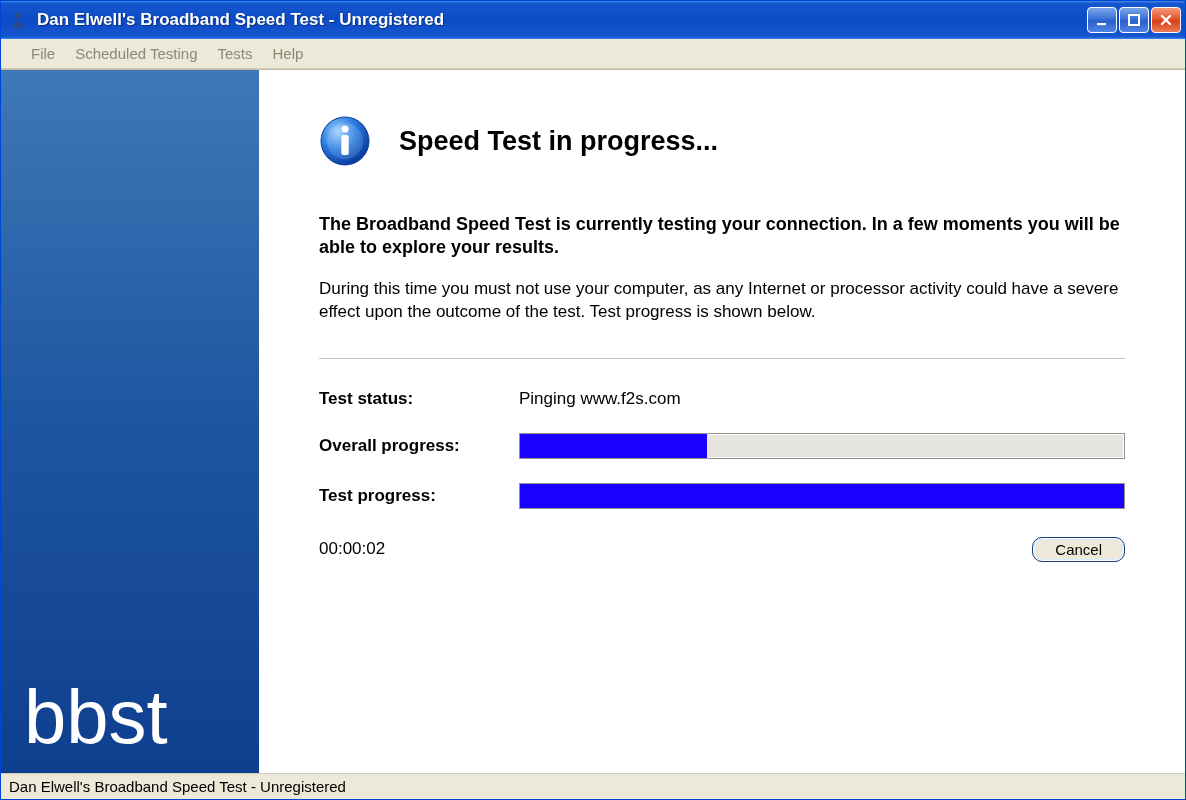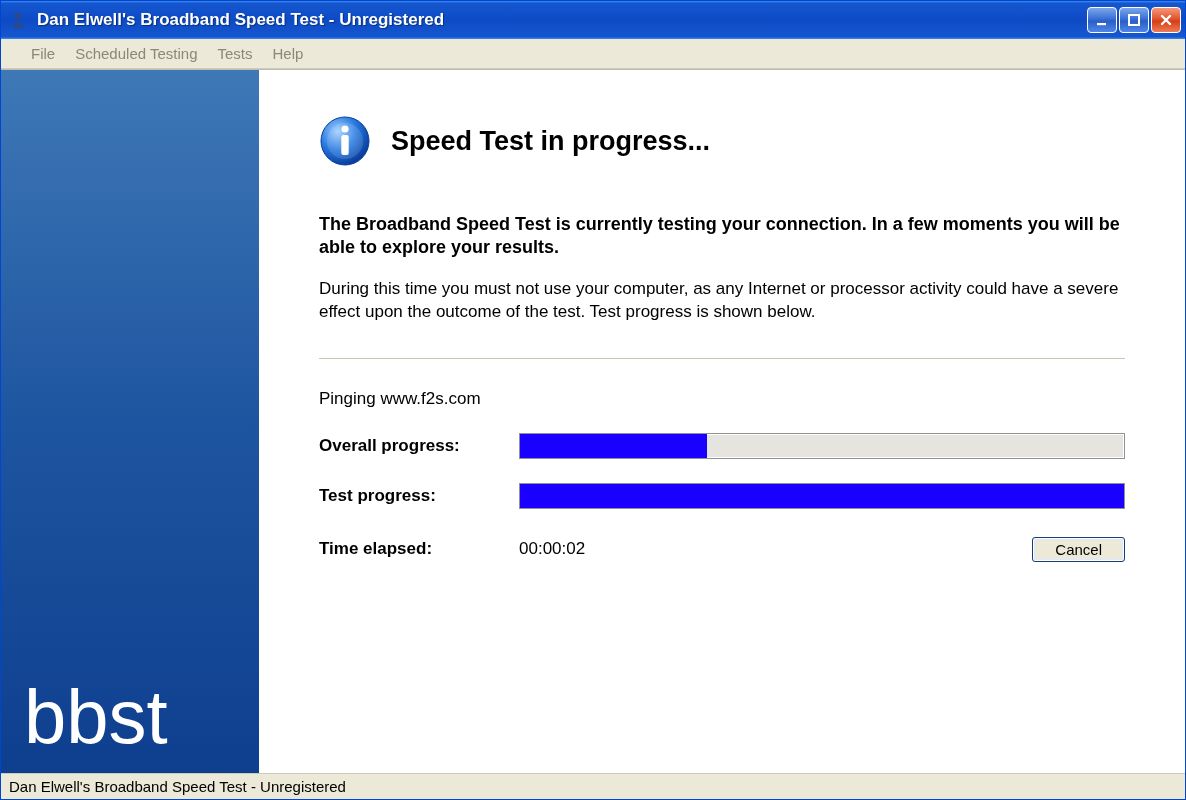--- a/index.html
+++ b/index.html
@@ -81,21 +81,21 @@
     letter-spacing: 0;
     line-height: 1;
   }
   .main {
     flex: 1;
     padding: 45px 60px 30px 60px;
     display: flex; flex-direction: column;
     color: #000;
   }
   .heading-row {
-    display: flex; align-items: center; gap: 20px;
+    display: flex; align-items: center; gap: 28px;
     margin-bottom: 46px;
   }
   .info-badge {
     width: 52px; height: 52px;
   }
   .heading-text {
     font-size: 27px;
     font-weight: bold;
     font-family: Verdana, Tahoma, sans-serif;
   }
@@ -149,21 +149,21 @@
     width: 200px;
     font-weight: bold;
   }
   .bottom-row .value { flex: 1; }
   .cancel-btn {
     padding: 3px 22px;
     font-family: Tahoma, sans-serif;
     font-size: 15px;
     background: #ece9d8;
     border: 1px solid #1c3d74;
-    border-radius: 3px;
+    border-radius: 10px;
     box-shadow: inset 0 0 1px 1px #fff, inset 0 0 0 2px #d6e7ff;
     cursor: pointer;
     margin-left: 9px;
   }
   
   .statusbar {
     height: 26px;
     background: #ece9d8;
     border-top: 1px solid #cfcab8;
     display: flex; align-items: center;
@@ -238,39 +238,39 @@
         <span class="heading-text">Speed Test in progress...</span>
       </div>
 
       <div class="intro-bold">The Broadband Speed Test is currently testing your connection. In a few moments you will be able to explore your results.</div>
       <div class="intro-plain">During this time you must not use your computer, as any Internet or processor activity could have a severe effect upon the outcome of the test. Test progress is shown below.</div>
 
       <hr class="divider">
 
 
       <div class="row">
+        <span class="label">Test status:</span>
         <span class="value">Pinging www.f2s.com</span>
       </div>
 
       <div class="row">
         <span class="label">Overall progress:</span>
         <div class="progress-outer">
           <div class="progress-fill" style="width:31%"></div>
         </div>
       </div>
 
       <div class="row">
         <span class="label">Test progress:</span>
         <div class="progress-outer">
           <div class="progress-fill" style="width:100%"></div>
         </div>
       </div>
 
       <div class="bottom-row">
-        <span class="label">Time elapsed:</span>
         <span class="value">00:00:02</span>
         <button class="cancel-btn">Cancel</button>
       </div>
 
     </div>
   </div>
 
   <div class="statusbar">
     <span>Dan Elwell's Broadband Speed Test - Unregistered</span>
   </div>

